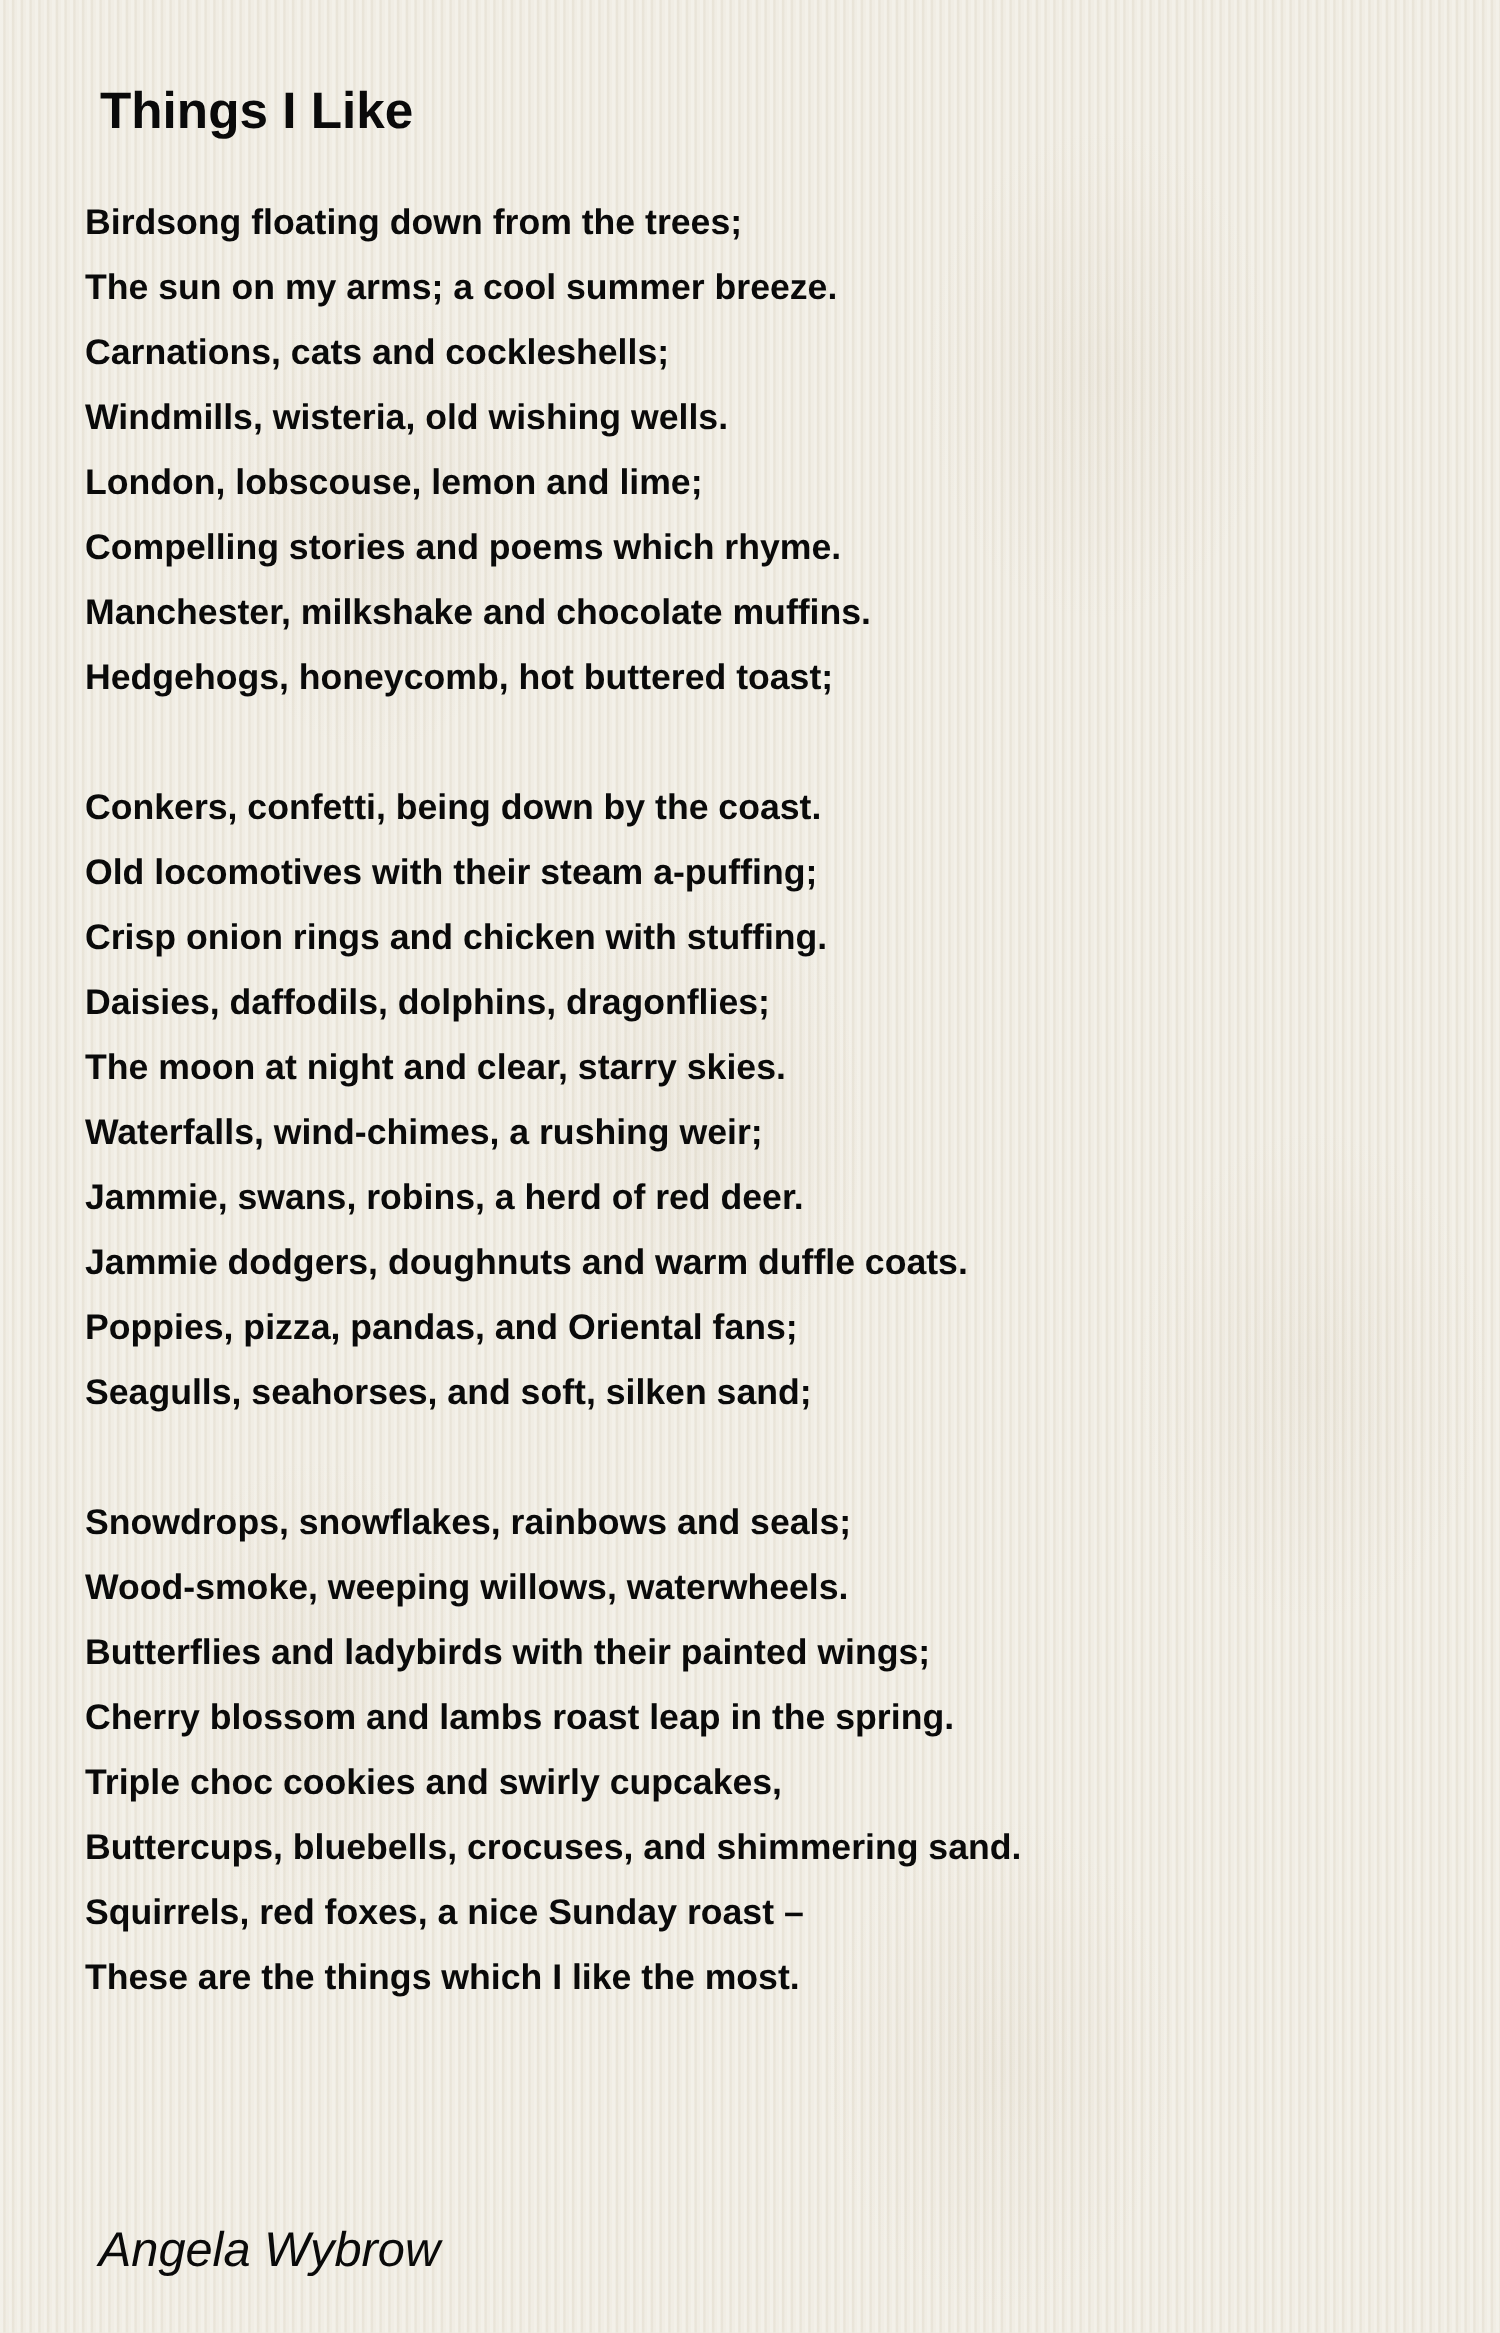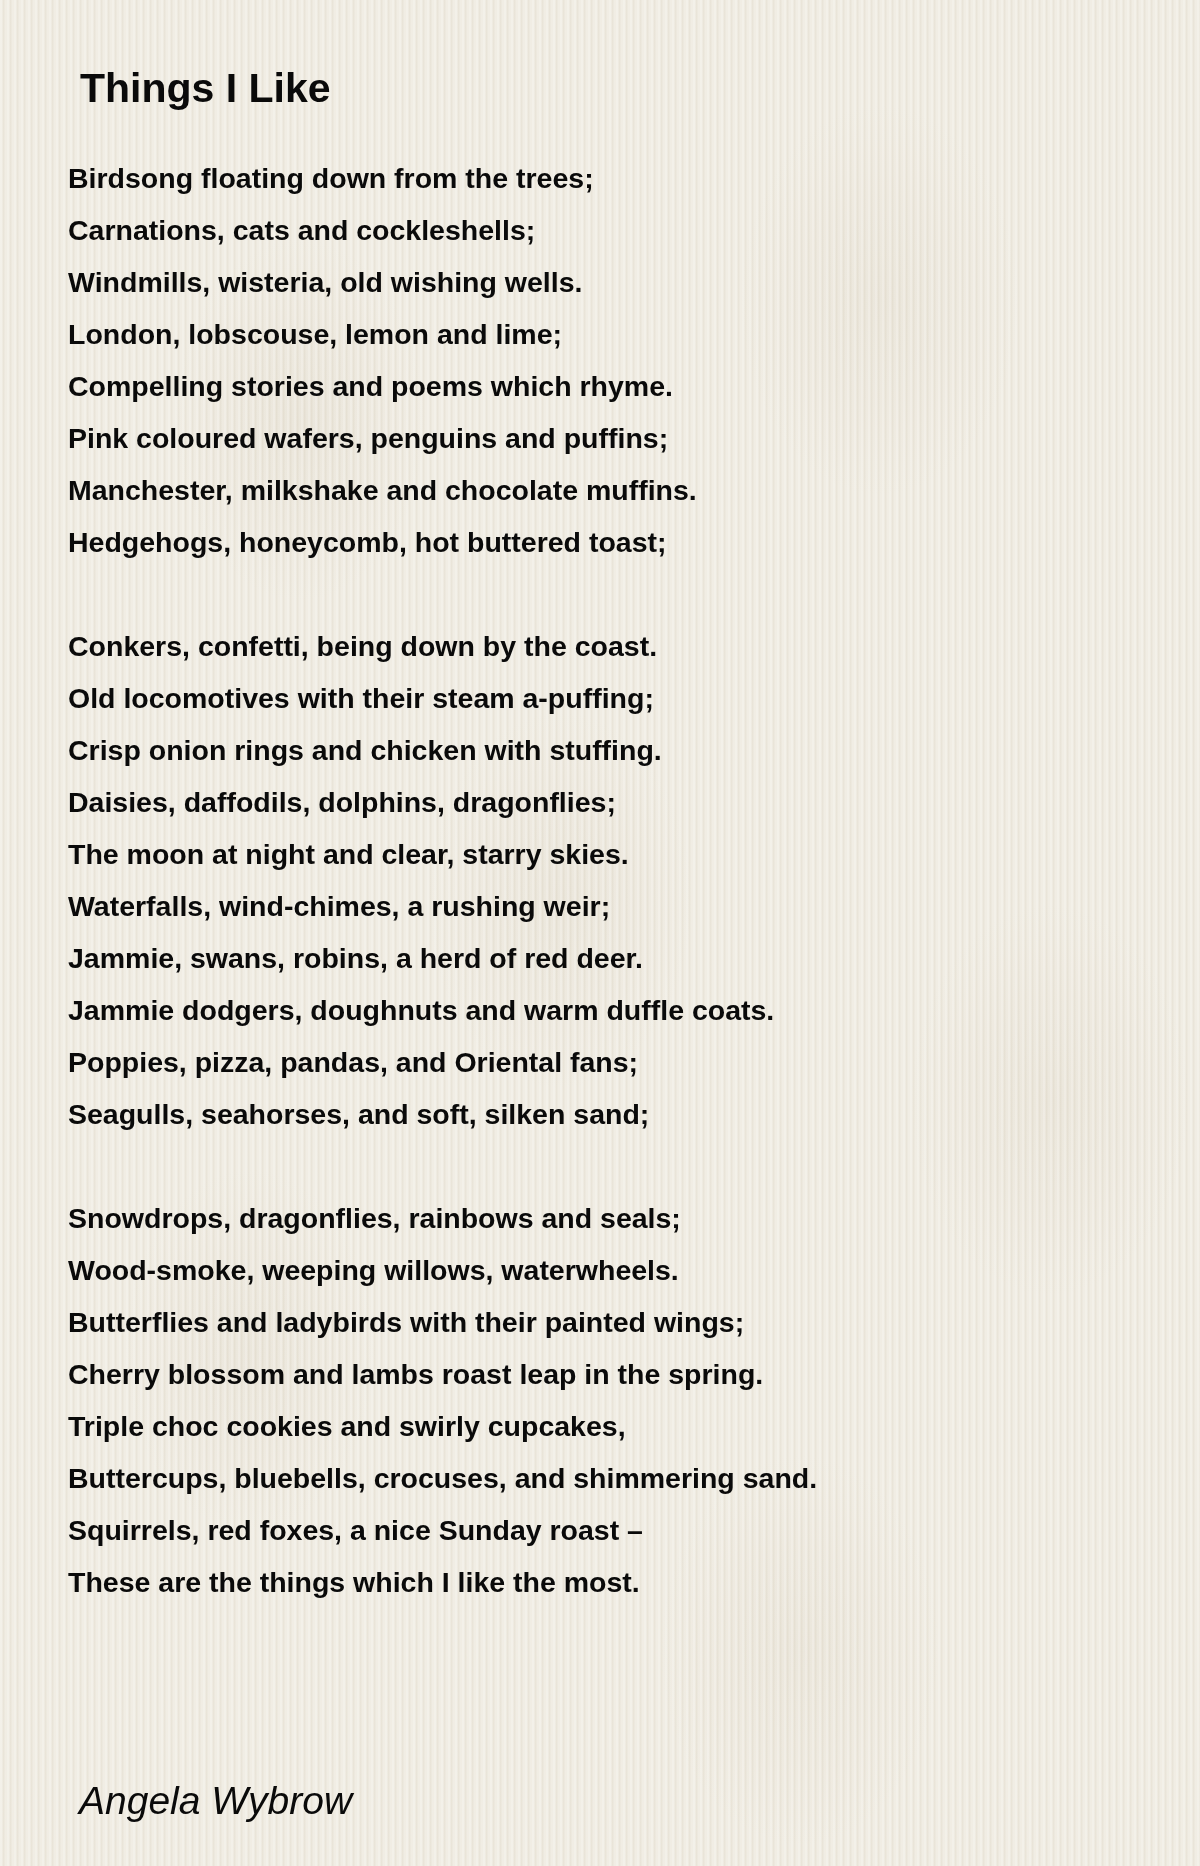--- a/index.html
+++ b/index.html
@@ -76,46 +76,46 @@
 </head>
 <body>
 
 <div class="page">
   <h1 class="title">Things I Like</h1>
 
   <div class="poem">
 
     <div class="stanza">
       <span class="line">Birdsong floating down from the trees;</span>
+      <span class="line">The sun on my arms; a cool summer breeze.</span>
       <span class="line">Carnations, cats and cockleshells;</span>
       <span class="line">Windmills, wisteria, old wishing wells.</span>
       <span class="line">London, lobscouse, lemon and lime;</span>
       <span class="line">Compelling stories and poems which rhyme.</span>
-      <span class="line">Pink coloured wafers, penguins and puffins;</span>
       <span class="line">Manchester, milkshake and chocolate muffins.</span>
       <span class="line">Hedgehogs, honeycomb, hot buttered toast;</span>
     </div>
     <div class="blank"></div>
 
     <div class="stanza">
       <span class="line">Conkers, confetti, being down by the coast.</span>
       <span class="line">Old locomotives with their steam a-puffing;</span>
       <span class="line">Crisp onion rings and chicken with stuffing.</span>
       <span class="line">Daisies, daffodils, dolphins, dragonflies;</span>
       <span class="line">The moon at night and clear, starry skies.</span>
       <span class="line">Waterfalls, wind-chimes, a rushing weir;</span>
       <span class="line">Jammie, swans, robins, a herd of red deer.</span>
       <span class="line">Jammie dodgers, doughnuts and warm duffle coats.</span>
       <span class="line">Poppies, pizza, pandas, and Oriental fans;</span>
       <span class="line">Seagulls, seahorses, and soft, silken sand;</span>
     </div>
     <div class="blank"></div>
 
     <div class="stanza">
-      <span class="line">Snowdrops, dragonflies, rainbows and seals;</span>
+      <span class="line">Snowdrops, snowflakes, rainbows and seals;</span>
       <span class="line">Wood-smoke, weeping willows, waterwheels.</span>
       <span class="line">Butterflies and ladybirds with their painted wings;</span>
       <span class="line">Cherry blossom and lambs roast leap in the spring.</span>
       <span class="line">Triple choc cookies and swirly cupcakes,</span>
       <span class="line">Buttercups, bluebells, crocuses, and shimmering sand.</span>
       <span class="line">Squirrels, red foxes, a nice Sunday roast –</span>
       <span class="line">These are the things which I like the most.</span>
     </div>
   </div>
 

